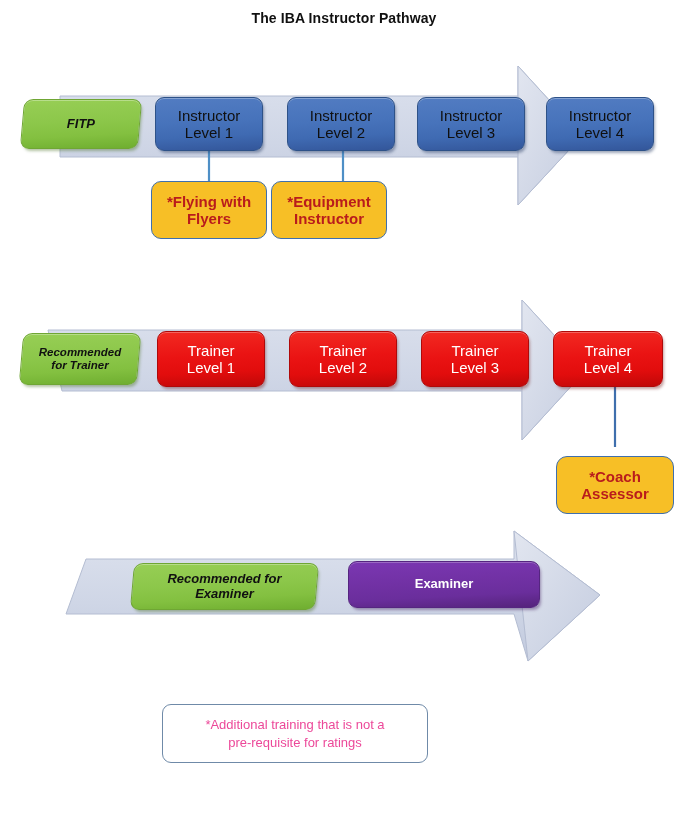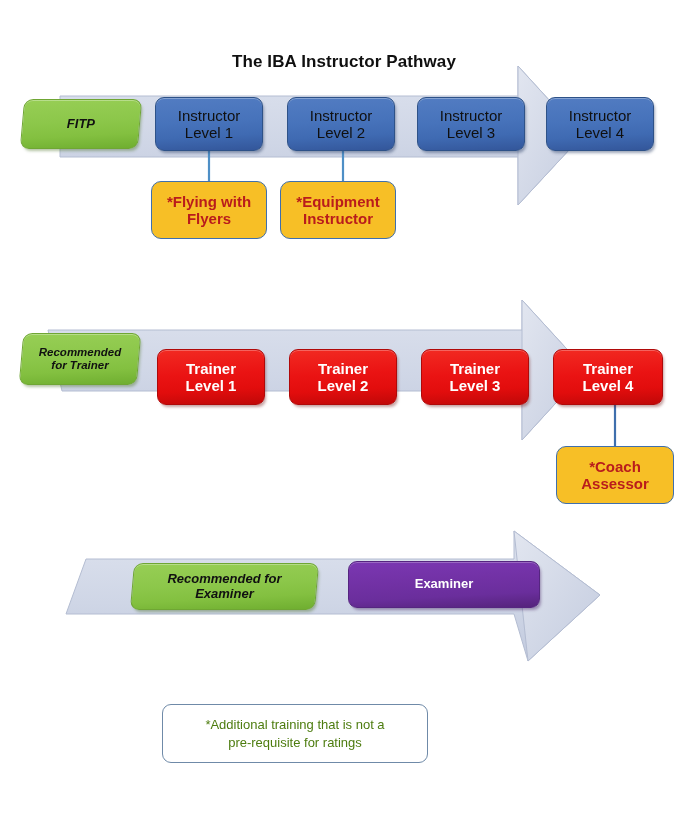--- a/index.html
+++ b/index.html
@@ -15,25 +15,24 @@
     font-family: "Liberation Sans", sans-serif;
     color: #111111;
   }
 
   #diagram-title {
     position: absolute;
     left: 0;
     top: 10px;
     width: 688px;
     text-align: center;
-    font-size: 17px;
+    font-size: 14px;
     font-weight: bold;
     color: #101010;
     letter-spacing: 0.1px;
-    margin-top: 42px;
   }
 
   .svg-layer {
     position: absolute;
     left: 0;
     top: 0;
     width: 688px;
     height: 825px;
     pointer-events: none;
   }
@@ -67,24 +66,23 @@
     font-weight: normal;
     box-shadow: 2px 3px 3px -1px rgba(40,60,100,0.45),
                 inset 0 1px 0 rgba(255,255,255,0.30);
   }
 
   
   .node.red {
     background: linear-gradient(177deg, #f22a22 0%, #ea1313 45%, #e20d0d 72%, #c00808 100%);
     border: 1px solid #b00909;
     color: #ffffff;
-    font-weight: bold;
+    font-weight: normal;
     box-shadow: 2px 3px 3px -1px rgba(110,20,20,0.40),
                 inset 0 1px 0 rgba(255,255,255,0.28);
-    margin-top: 18px;
   }
 
   
   .node.purple {
     background: linear-gradient(177deg, #7b37b2 0%, #7131a4 45%, #6a2e9c 72%, #55237c 100%);
     border: 1px solid #552580;
     color: #ffffff;
     font-weight: bold;
     box-shadow: 2px 3px 3px -1px rgba(60,20,90,0.40),
                 inset 0 1px 0 rgba(255,255,255,0.25);
@@ -120,21 +118,21 @@
     position: absolute;
     box-sizing: border-box;
     background: #ffffff;
     border: 1.2px solid #6f8aa8;
     border-radius: 9px;
     display: flex;
     align-items: center;
     justify-content: center;
     text-align: center;
     font-size: 13px;
-    color: #4d7c0f;
+    color: #ec4899;
     line-height: 1.35;
     white-space: pre-line;
     z-index: 5;
   }
 </style>
 </head>
 <body>
 
 <div id="diagram-title">The IBA Instructor Pathway</div>
 
@@ -193,21 +191,21 @@
 <div class="node blue" style="left:546px; top:97px; width:108px; height:54px;">
   <span class="node-label">Instructor
 Level 4</span>
 </div>
 
 <div class="node yellow" style="left:151px; top:181px; width:116px; height:58px;">
   <span class="node-label">*Flying with
 Flyers</span>
 </div>
 
-<div class="node yellow" style="left:280px; top:181px; width:116px; height:58px;">
+<div class="node yellow" style="left:271px; top:181px; width:116px; height:58px;">
   <span class="node-label">*Equipment
 Instructor</span>
 </div>
 
 <div class="node green" style="left:21px; top:333px; width:118px; height:52px; font-size:11.5px;">
   <span class="node-label">Recommended
 for Trainer</span>
 </div>
 
 <div class="node red" style="left:157px; top:331px; width:108px; height:56px;">
@@ -223,21 +221,21 @@
 <div class="node red" style="left:421px; top:331px; width:108px; height:56px;">
   <span class="node-label">Trainer
 Level 3</span>
 </div>
 
 <div class="node red" style="left:553px; top:331px; width:110px; height:56px;">
   <span class="node-label">Trainer
 Level 4</span>
 </div>
 
-<div class="node yellow" style="left:556px; top:446px; width:118px; height:58px;">
+<div class="node yellow" style="left:556px; top:456px; width:118px; height:58px;border-radius:11px;">
   <span class="node-label">*Coach
 Assessor</span>
 </div>
 
 <div class="node green" style="left:132px; top:563px; width:185px; height:47px; font-size:13px;">
   <span class="node-label">Recommended for
 Examiner</span>
 </div>
 
 <div class="node purple" style="left:348px; top:561px; width:192px; height:47px; font-size:13px;">

